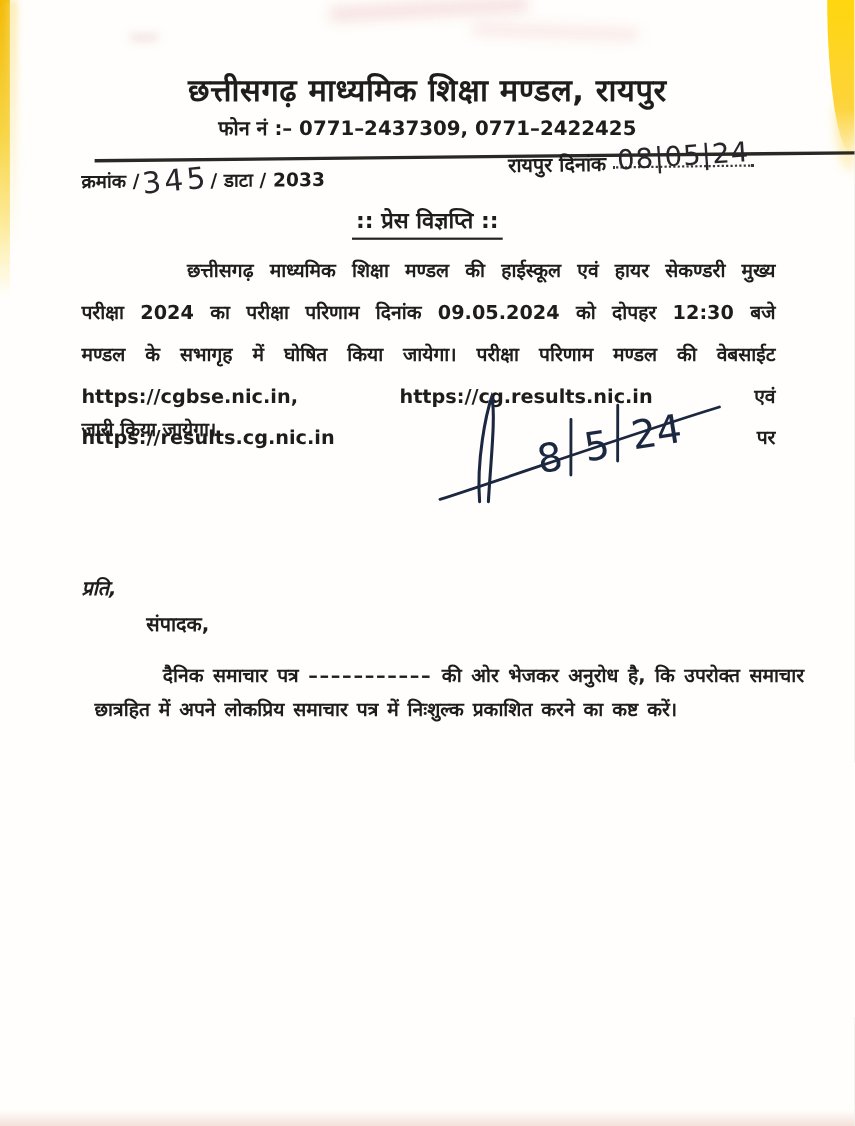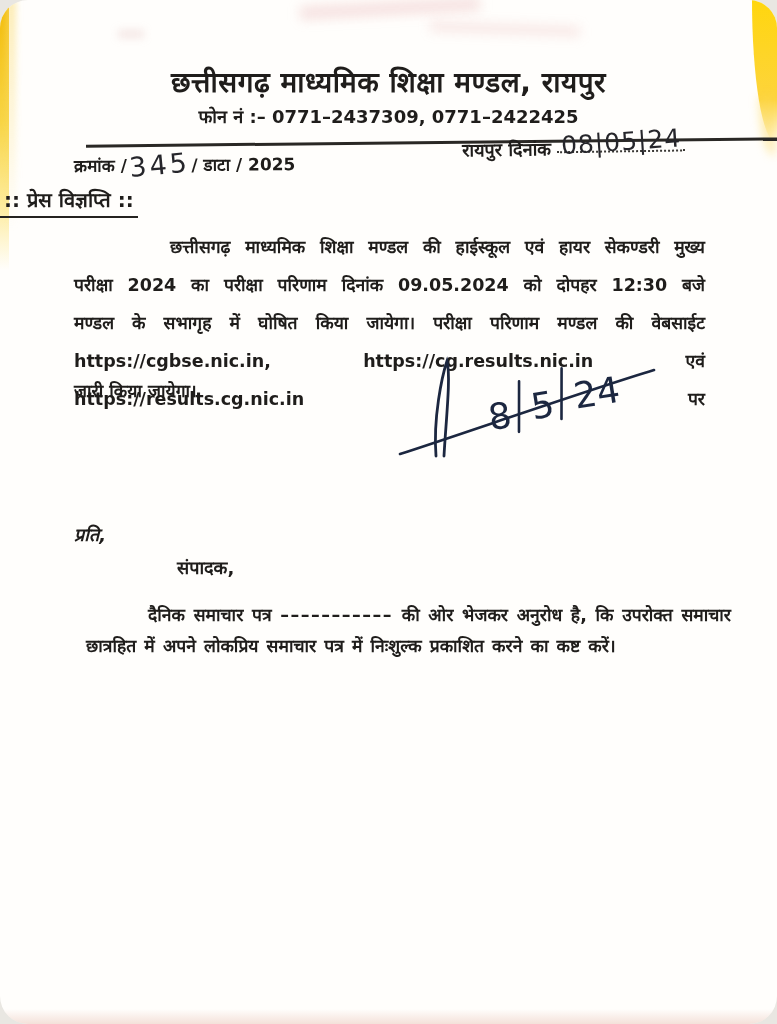--- a/index.html
+++ b/index.html
@@ -4,21 +4,20 @@
 <style>
   html,body{margin:0;padding:0;background:#e9e7e2;}
   .page{
     position:relative;
     width:777px;height:1024px;
     margin:0 auto;
     background:#fffefc;
     overflow:hidden;
     font-family:"DejaVu Sans", sans-serif;
     color:#1f1d1b;
-    border-radius:28px;
   }
   
   .edge-left{
     position:absolute;left:0;top:0;width:9px;height:270px;
     background:linear-gradient(to bottom,#f3bb06 0%,#f8d544 45%,#fdeb9a 75%,rgba(253,235,154,0) 100%);
   }
   .edge-left-soft{
     position:absolute;left:6px;top:0;width:10px;height:230px;
     background:linear-gradient(to bottom,rgba(250,222,120,.55),rgba(250,222,120,0));
     filter:blur(3px);
@@ -68,21 +67,21 @@
     position:absolute;left:462px;top:133px;
     font-size:18px;font-weight:bold;white-space:nowrap;transform:rotate(-.8deg);
   }
   .date-dots-wrap{position:relative;display:inline-block;width:128px;height:22px;vertical-align:baseline;}
   .date-dots{position:absolute;left:0;bottom:2px;width:128px;border-bottom:2.4px dotted #3a3835;}
   .hw-date{
     position:absolute;left:4px;bottom:-2px;font-size:25px;font-weight:normal;
     letter-spacing:1px;white-space:nowrap;transform:rotate(-3deg);color:#26262b;
   }
   .press-title{
-    position:absolute;top:186px;left:0;width:100%;
+    position:absolute;top:186px;left:0;width:100%;text-align:center;
     font-size:20px;font-weight:bold;
   }
   .press-title .underlined{
     display:inline-block;border-bottom:2.2px solid #252320;padding:0 4px 3px 4px;
   }
   .body-para{
     position:absolute;left:74px;top:228px;width:631px;
     font-size:17.5px;font-weight:bold;line-height:38px;
     text-align:justify;text-align-last:justify;
     text-indent:96px;word-spacing:5px;margin:0;
@@ -101,21 +100,21 @@
   .sig-name{font-size:18px;line-height:24px;}
   .sig-ias{font-size:15px;line-height:20px;text-align:right;padding-right:22px;
     font-family:"DejaVu Sans", sans-serif;letter-spacing:1px;}
   .sig-post{font-size:19px;line-height:24px;}
   .sig-org1{font-size:17.5px;line-height:23px;}
   .sig-org2{font-size:17.5px;line-height:23px;}
   .copy-to{
     position:absolute;left:74px;top:522px;font-size:18px;font-weight:bold;font-style:italic;
   }
   .editor{
-    position:absolute;left:133px;top:555px;font-size:18px;font-weight:bold;margin-left:44px;
+    position:absolute;left:133px;top:555px;font-size:18px;font-weight:bold;
   }
   .request-para{
     position:absolute;left:70px;top:584px;width:645px;
     font-size:17.5px;font-weight:bold;line-height:31px;
     text-align:justify;text-indent:62px;margin:16px;word-spacing:2px;
   }
   .request-para .dashes{letter-spacing:1.5px;font-weight:bold;}
 </style>
 </head>
 <body>
@@ -129,21 +128,21 @@
   <div class="smudge-a"></div>
   <div class="smudge-b"></div>
   <div class="smudge-c"></div>
   <div class="bottom-tint"></div>
 
   <div class="title">छत्तीसगढ़ माध्यमिक शिक्षा मण्डल, रायपुर</div>
   <div class="phone">फोन नं :– 0771–2437309, 0771–2422425</div>
   <div class="header-rule"></div>
 
   <div class="serial-line">
-    <span>क्रमांक /</span><span class="hw hw-serial">345</span><span>/ डाटा / 2025</span>
+    <span>क्रमांक /</span><span class="hw hw-serial">345</span><span>/ डाटा / 2033</span>
   </div>
   <div class="date-line">
     <span>रायपुर दिनांक</span>
     <span class="date-dots-wrap">
       <span class="date-dots"></span>
       <span class="hw-date">08|05|24</span>
     </span>
   </div>
 
   <div class="press-title">

